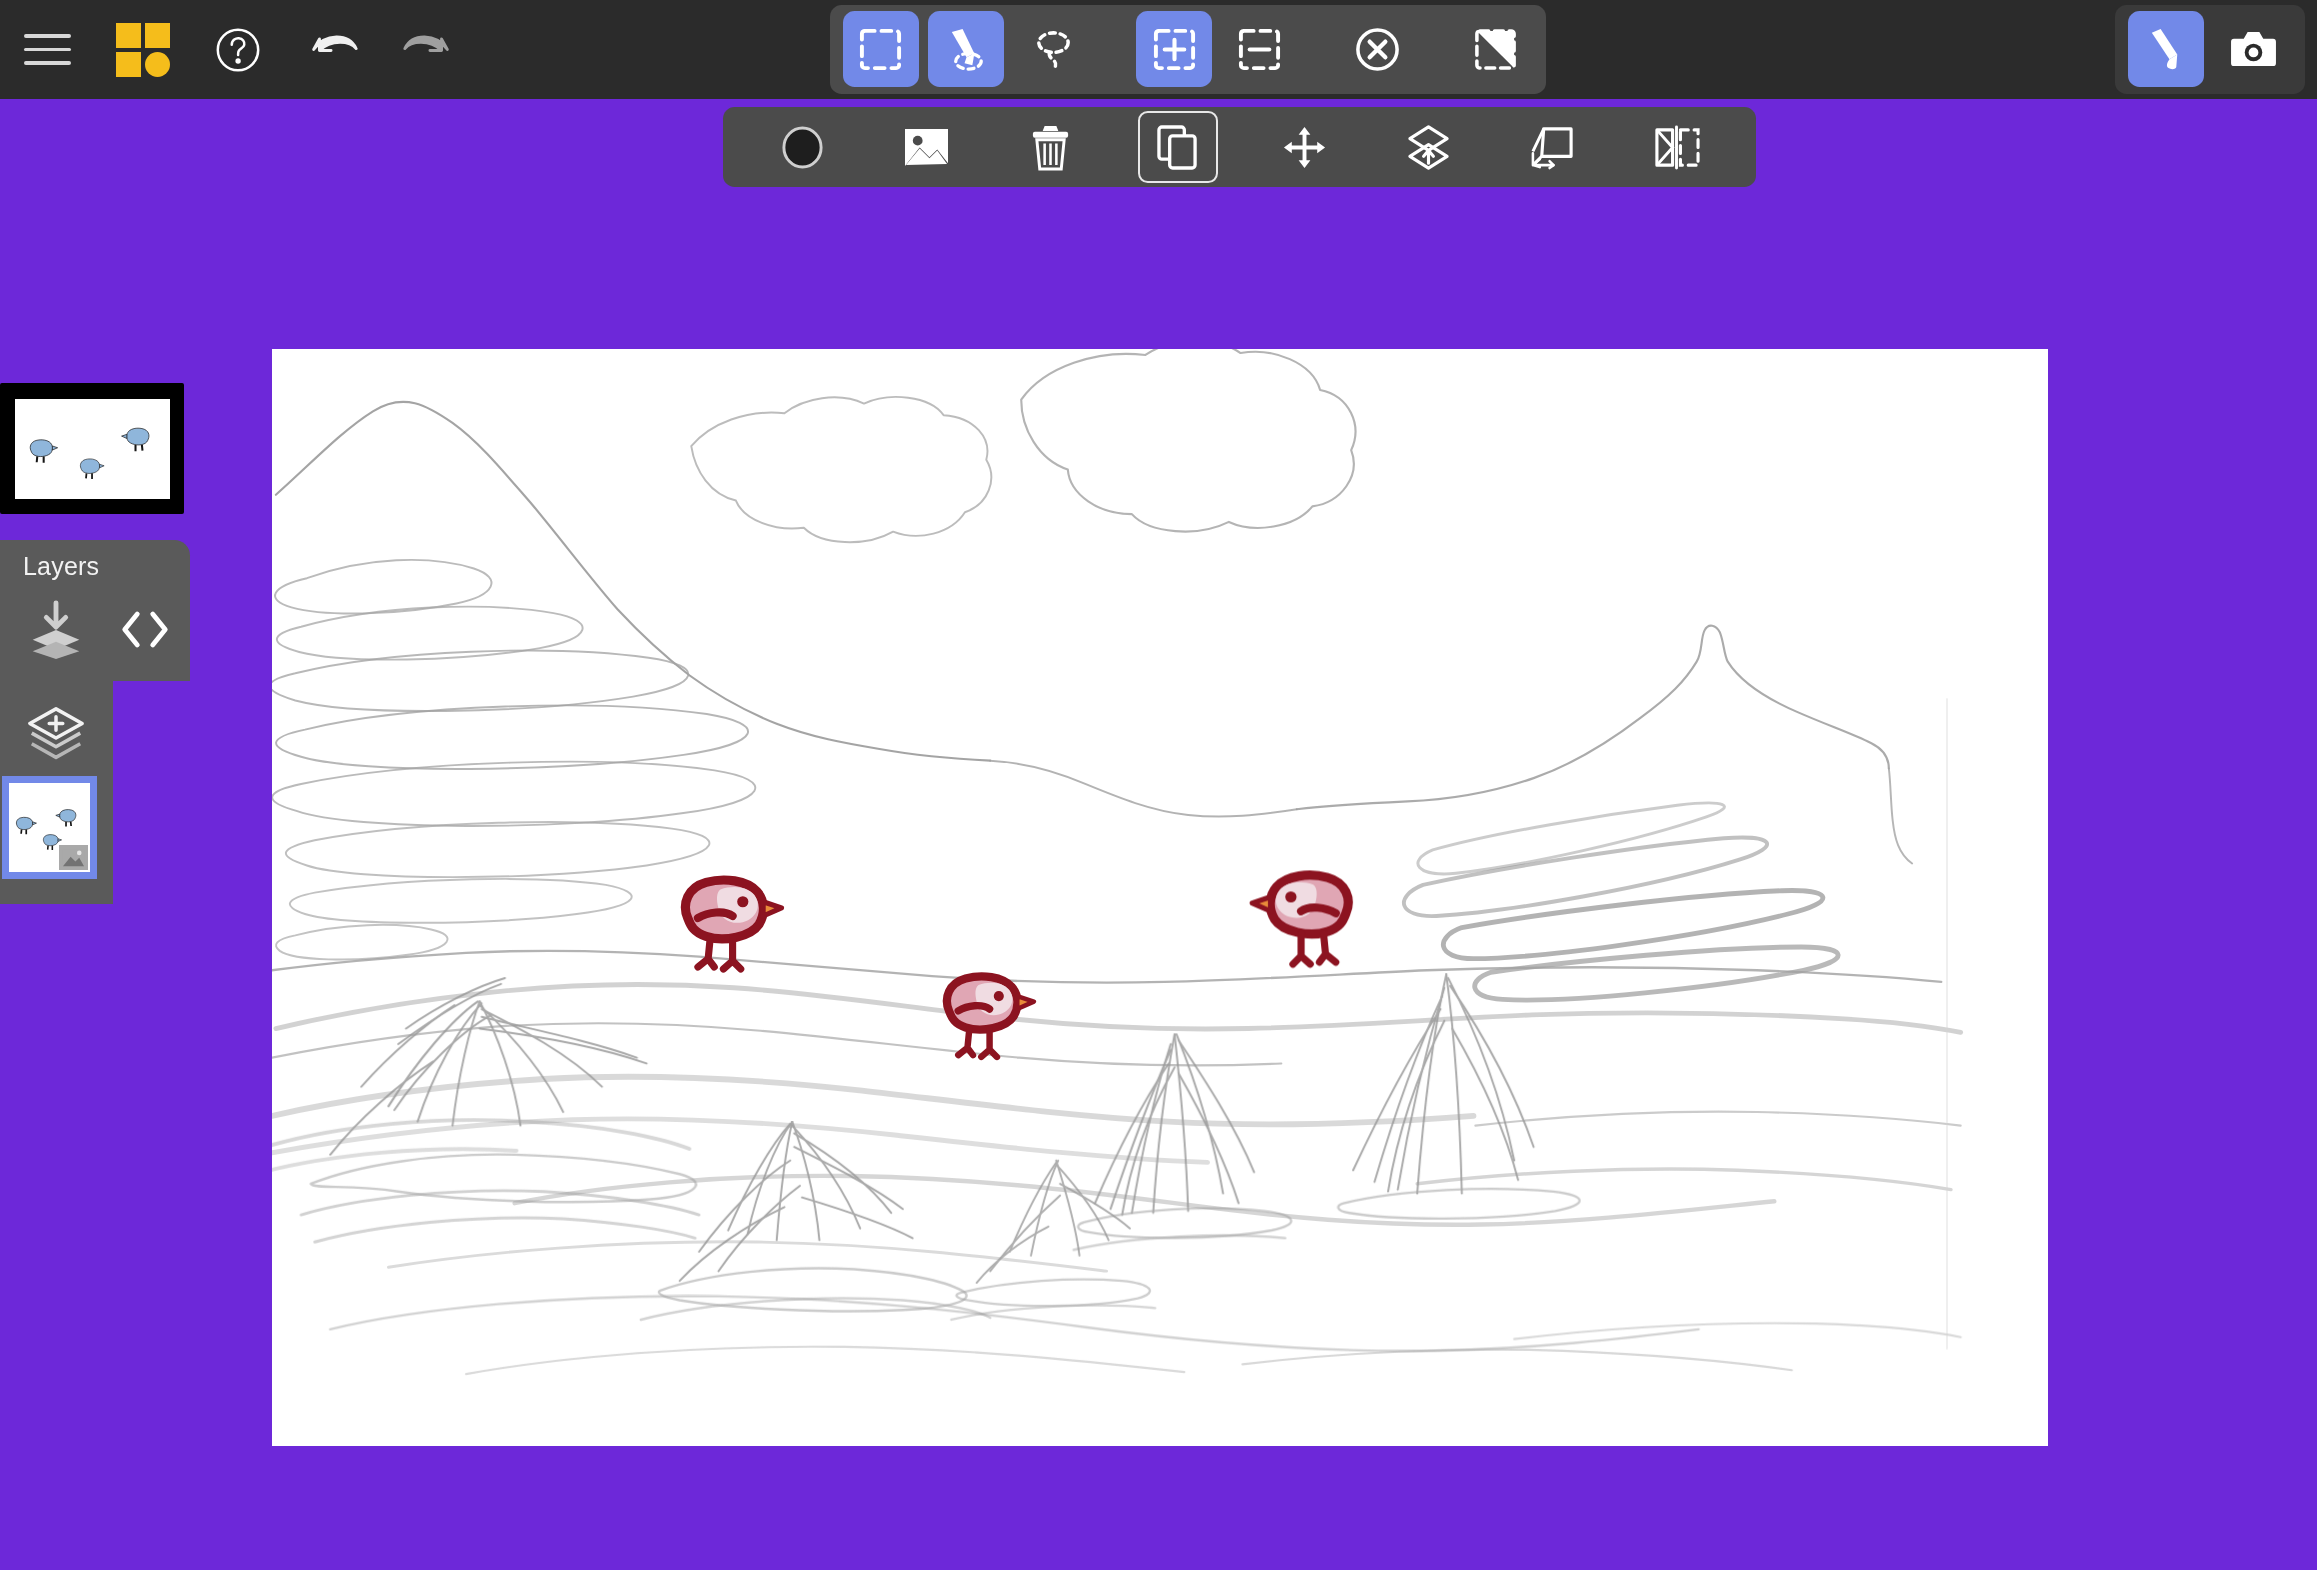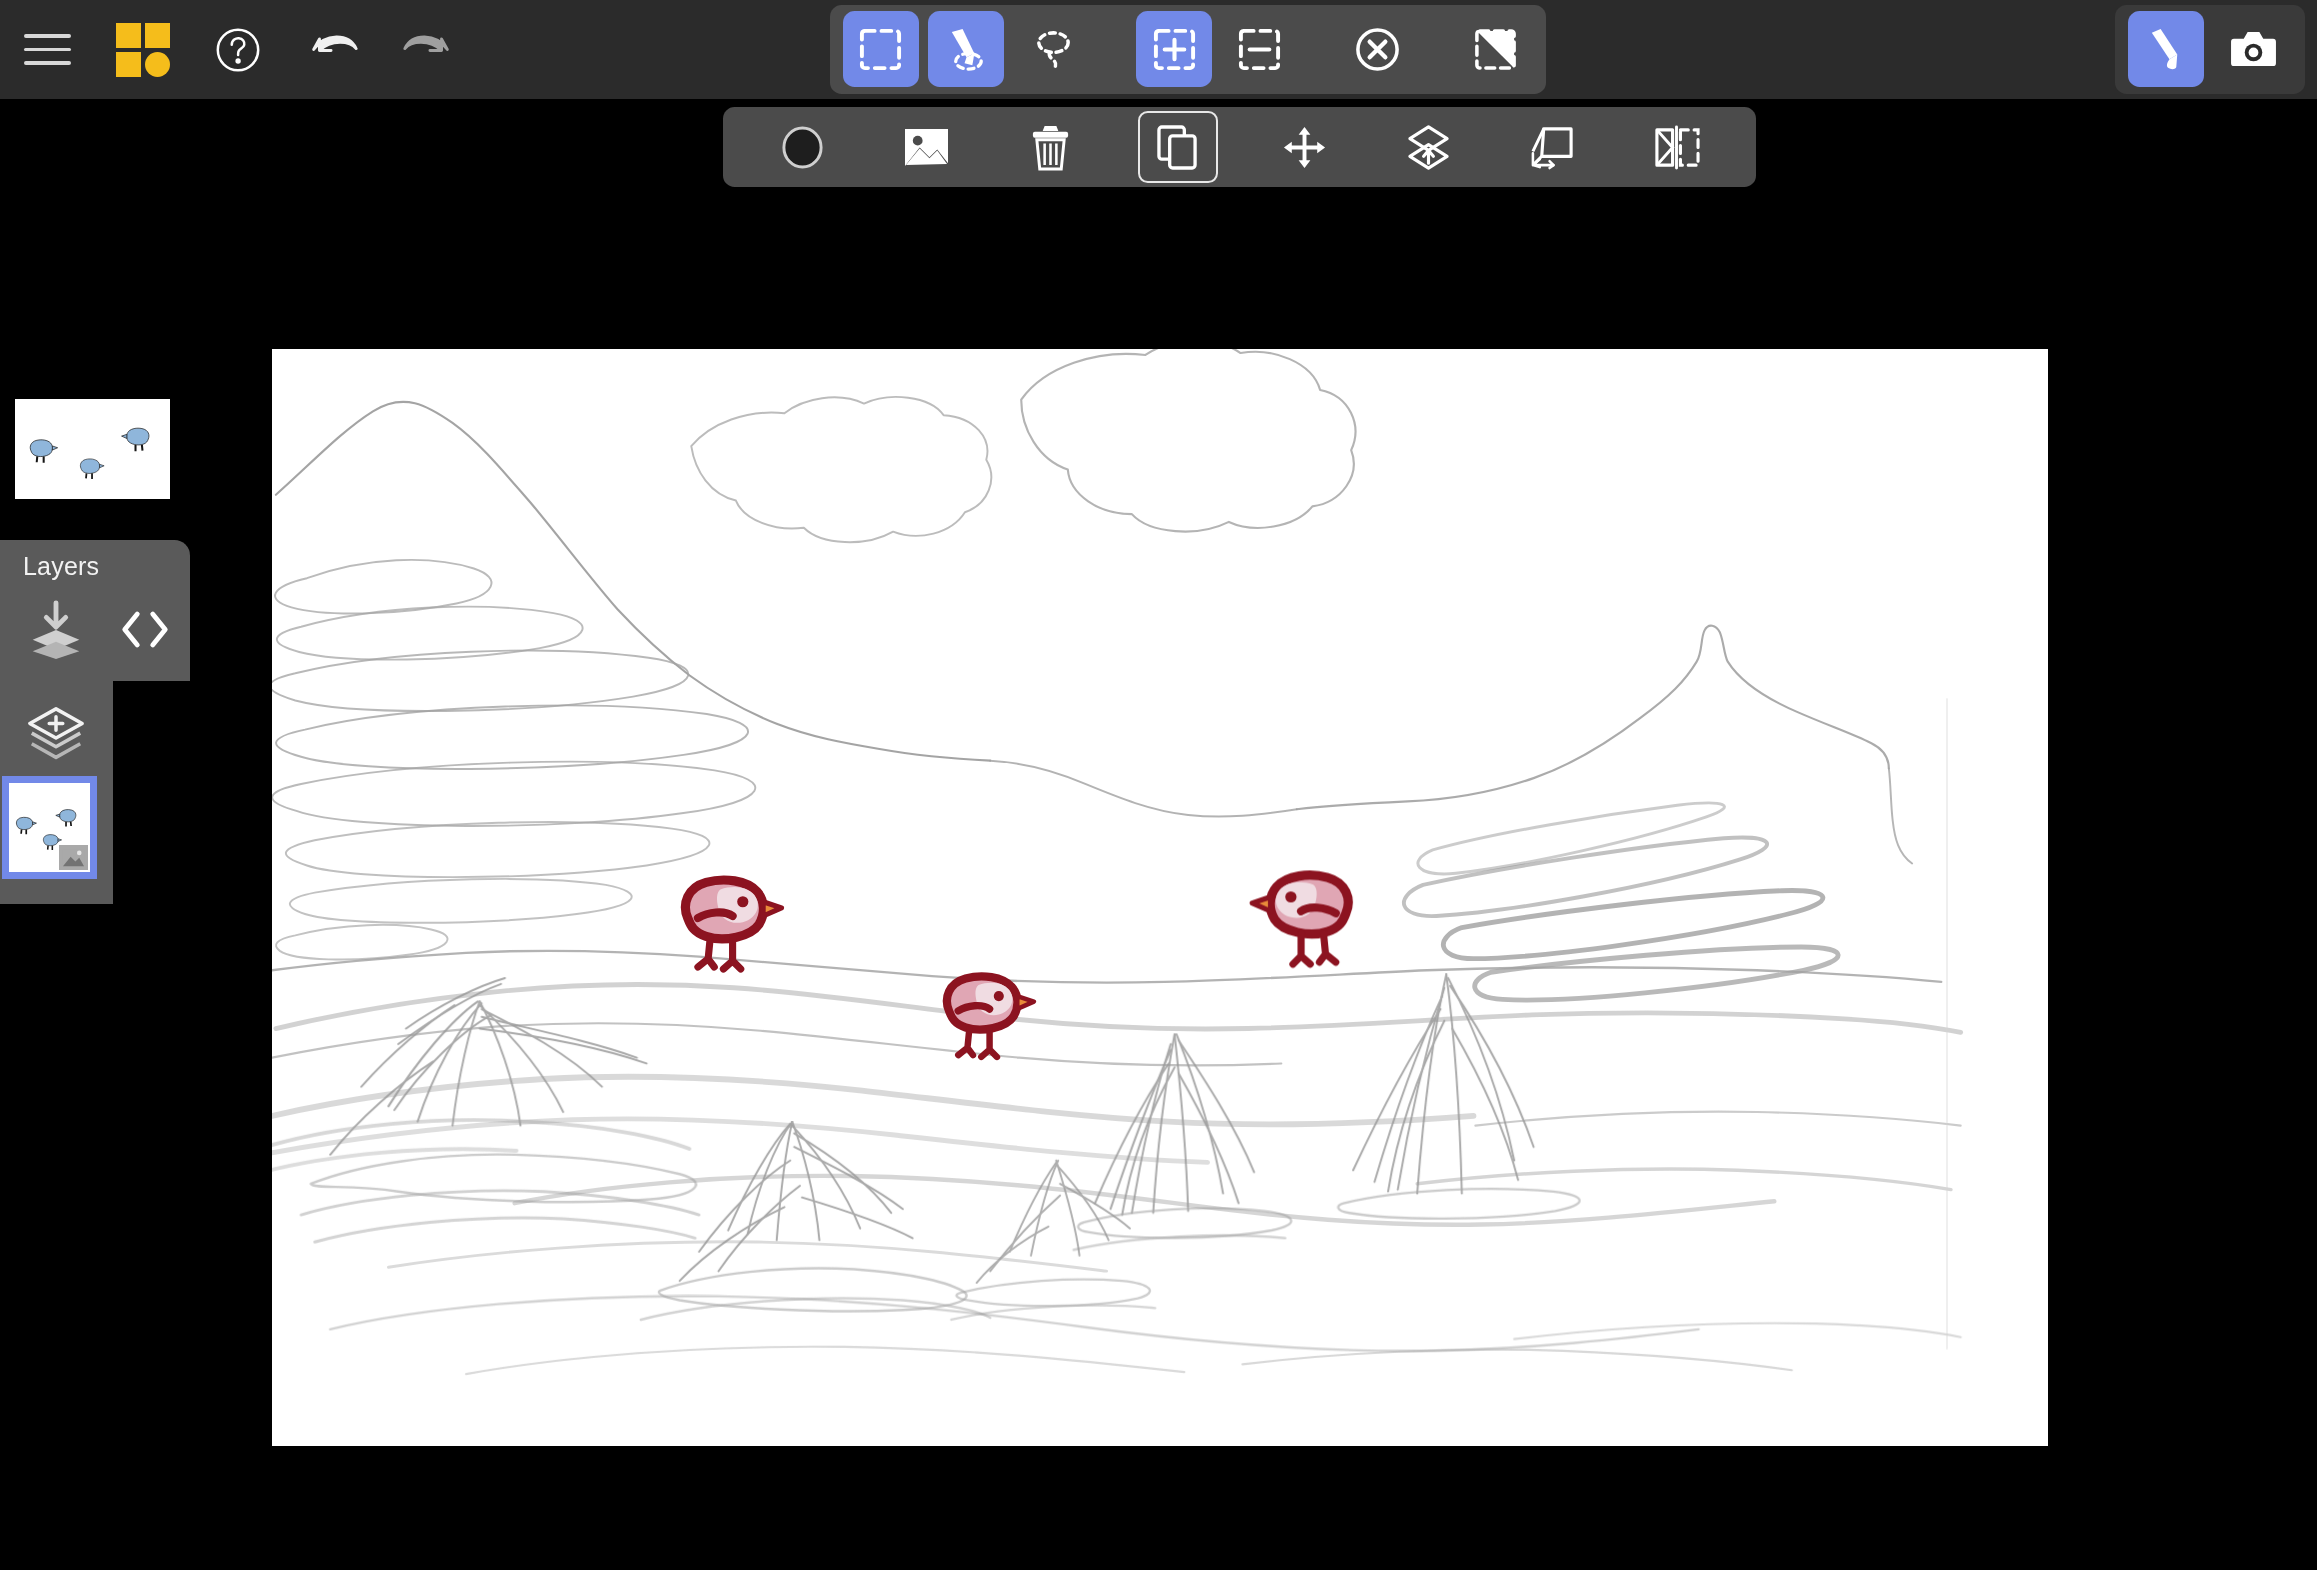--- a/index.html
+++ b/index.html
@@ -2,21 +2,21 @@
 <html><head>
 <meta charset="utf-8">
 <style>
   * { box-sizing: border-box; margin: 0; padding: 0; }
   html, body {
     width: 2317px; height: 1570px;
     background: #ffffff;
     font-family: "Liberation Sans", sans-serif;
     overflow: hidden;
   }
-  #app { position: relative; width: 2317px; height: 1570px; background: #000000; }
+  #app { position: relative; width: 2317px; height: 1570px; background: #6d28d9; }
 
   
   .topbar {
     position: absolute; left: 0; top: 0;
     width: 2317px; height: 99px;
     background: #2b2b2b;
     z-index: 40;
   }
   .topbar-left {
     position: absolute; left: 0; top: 0; height: 99px;

